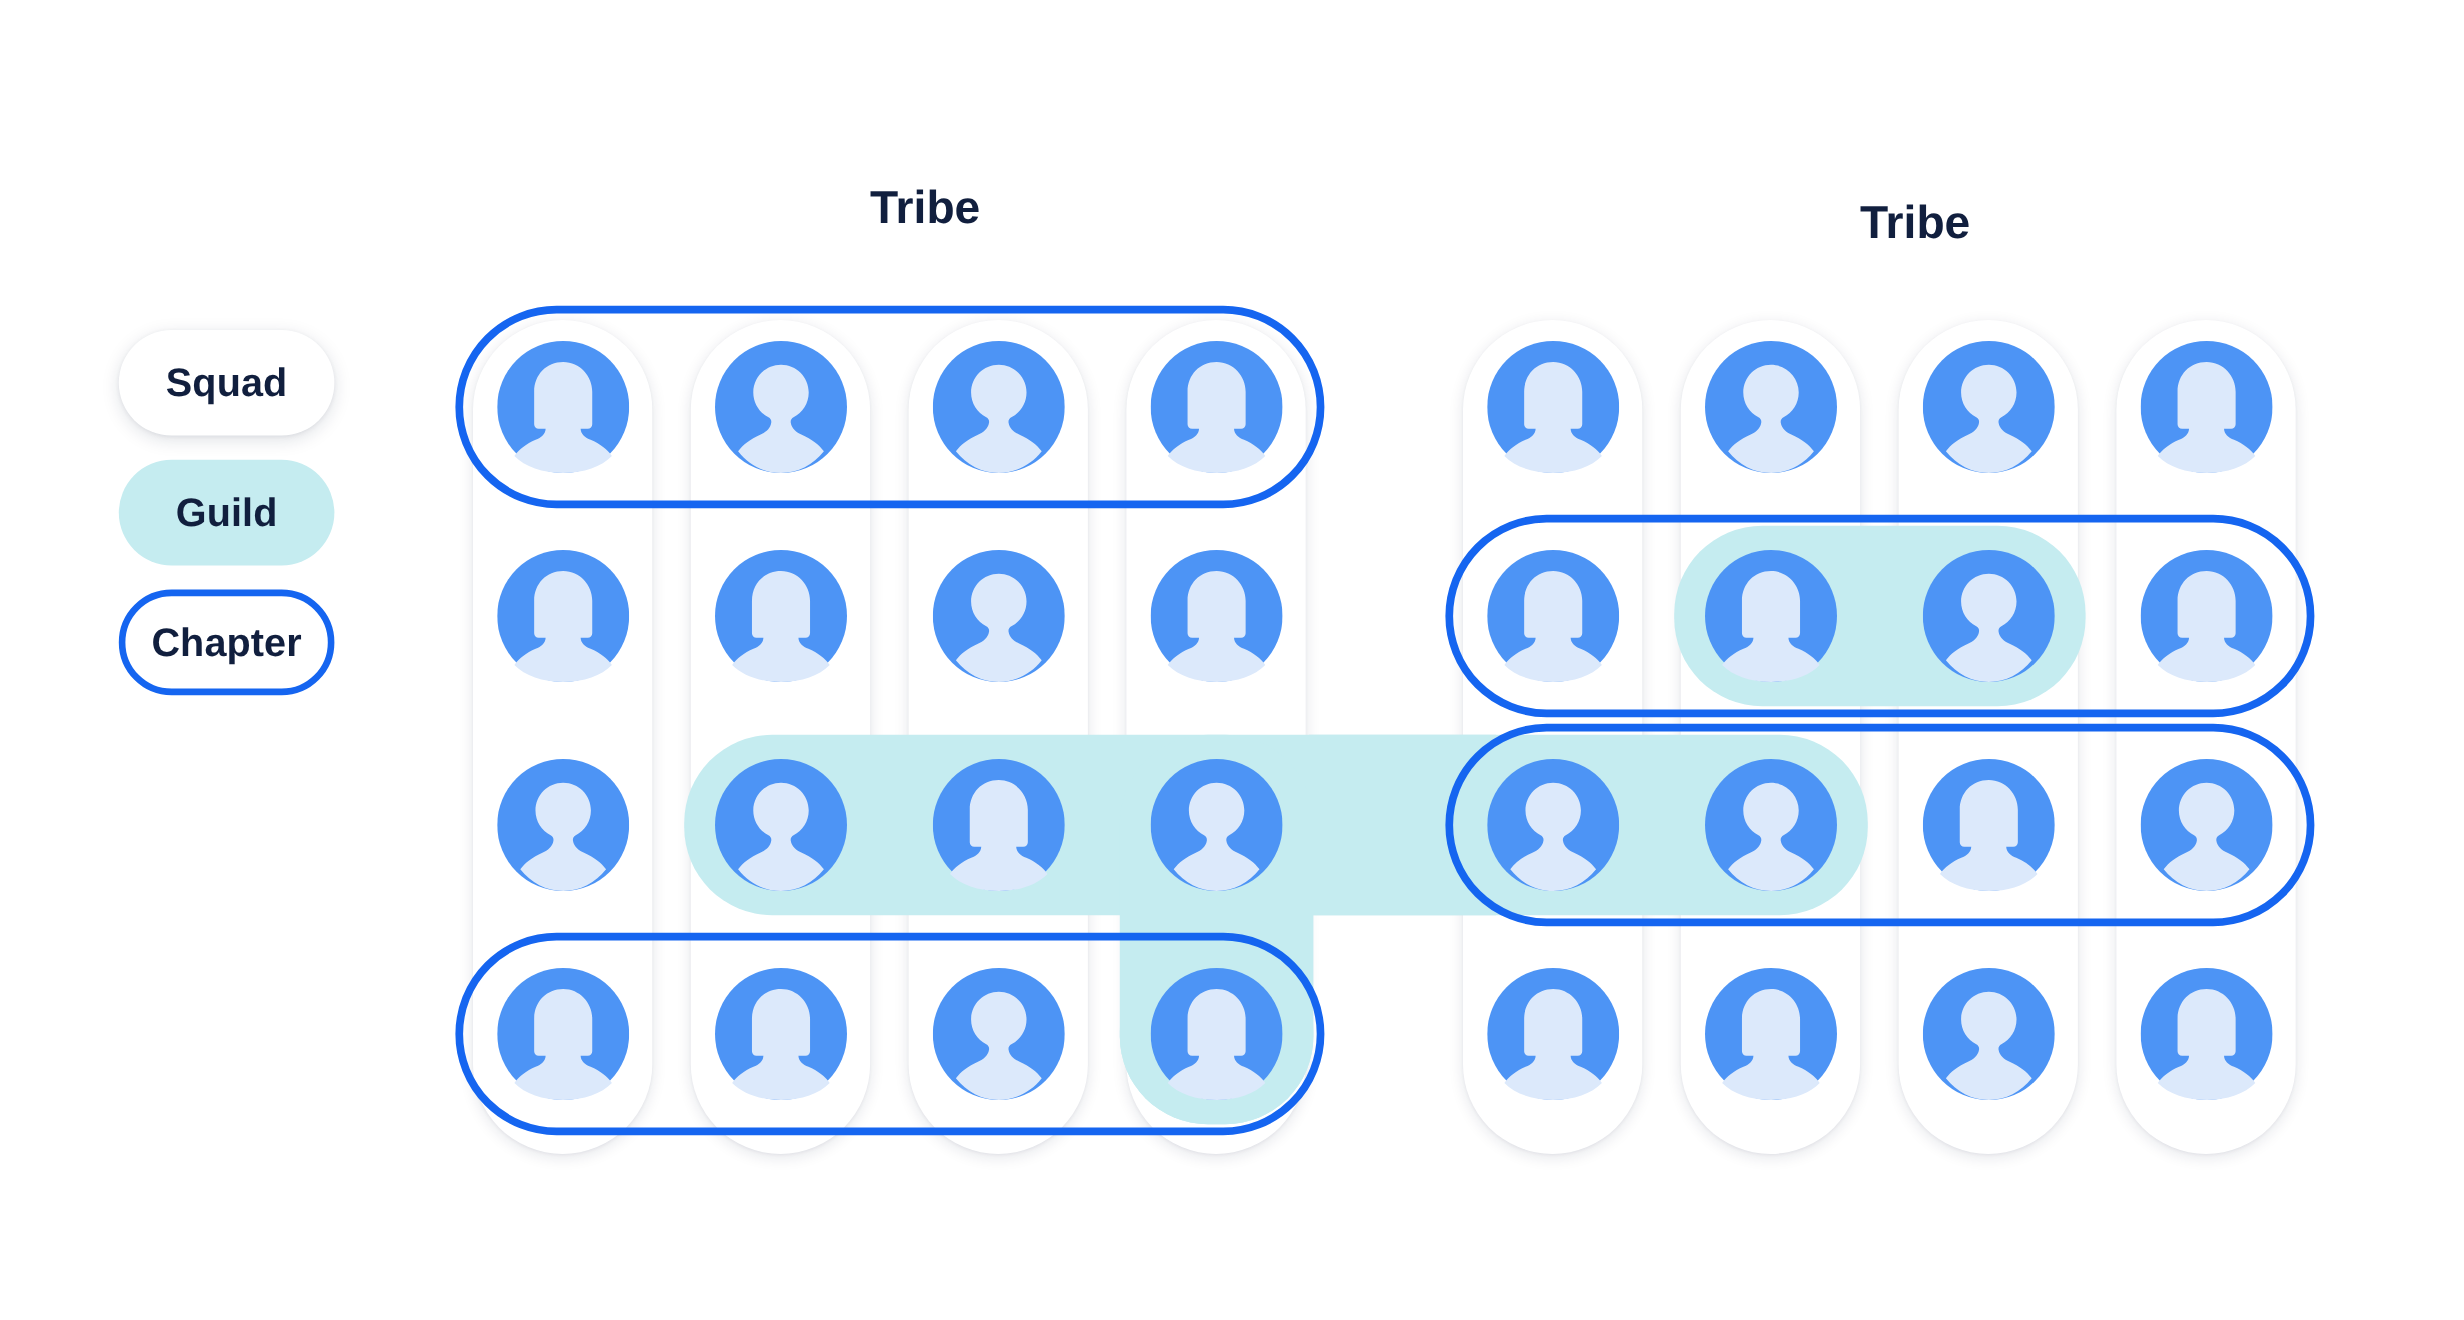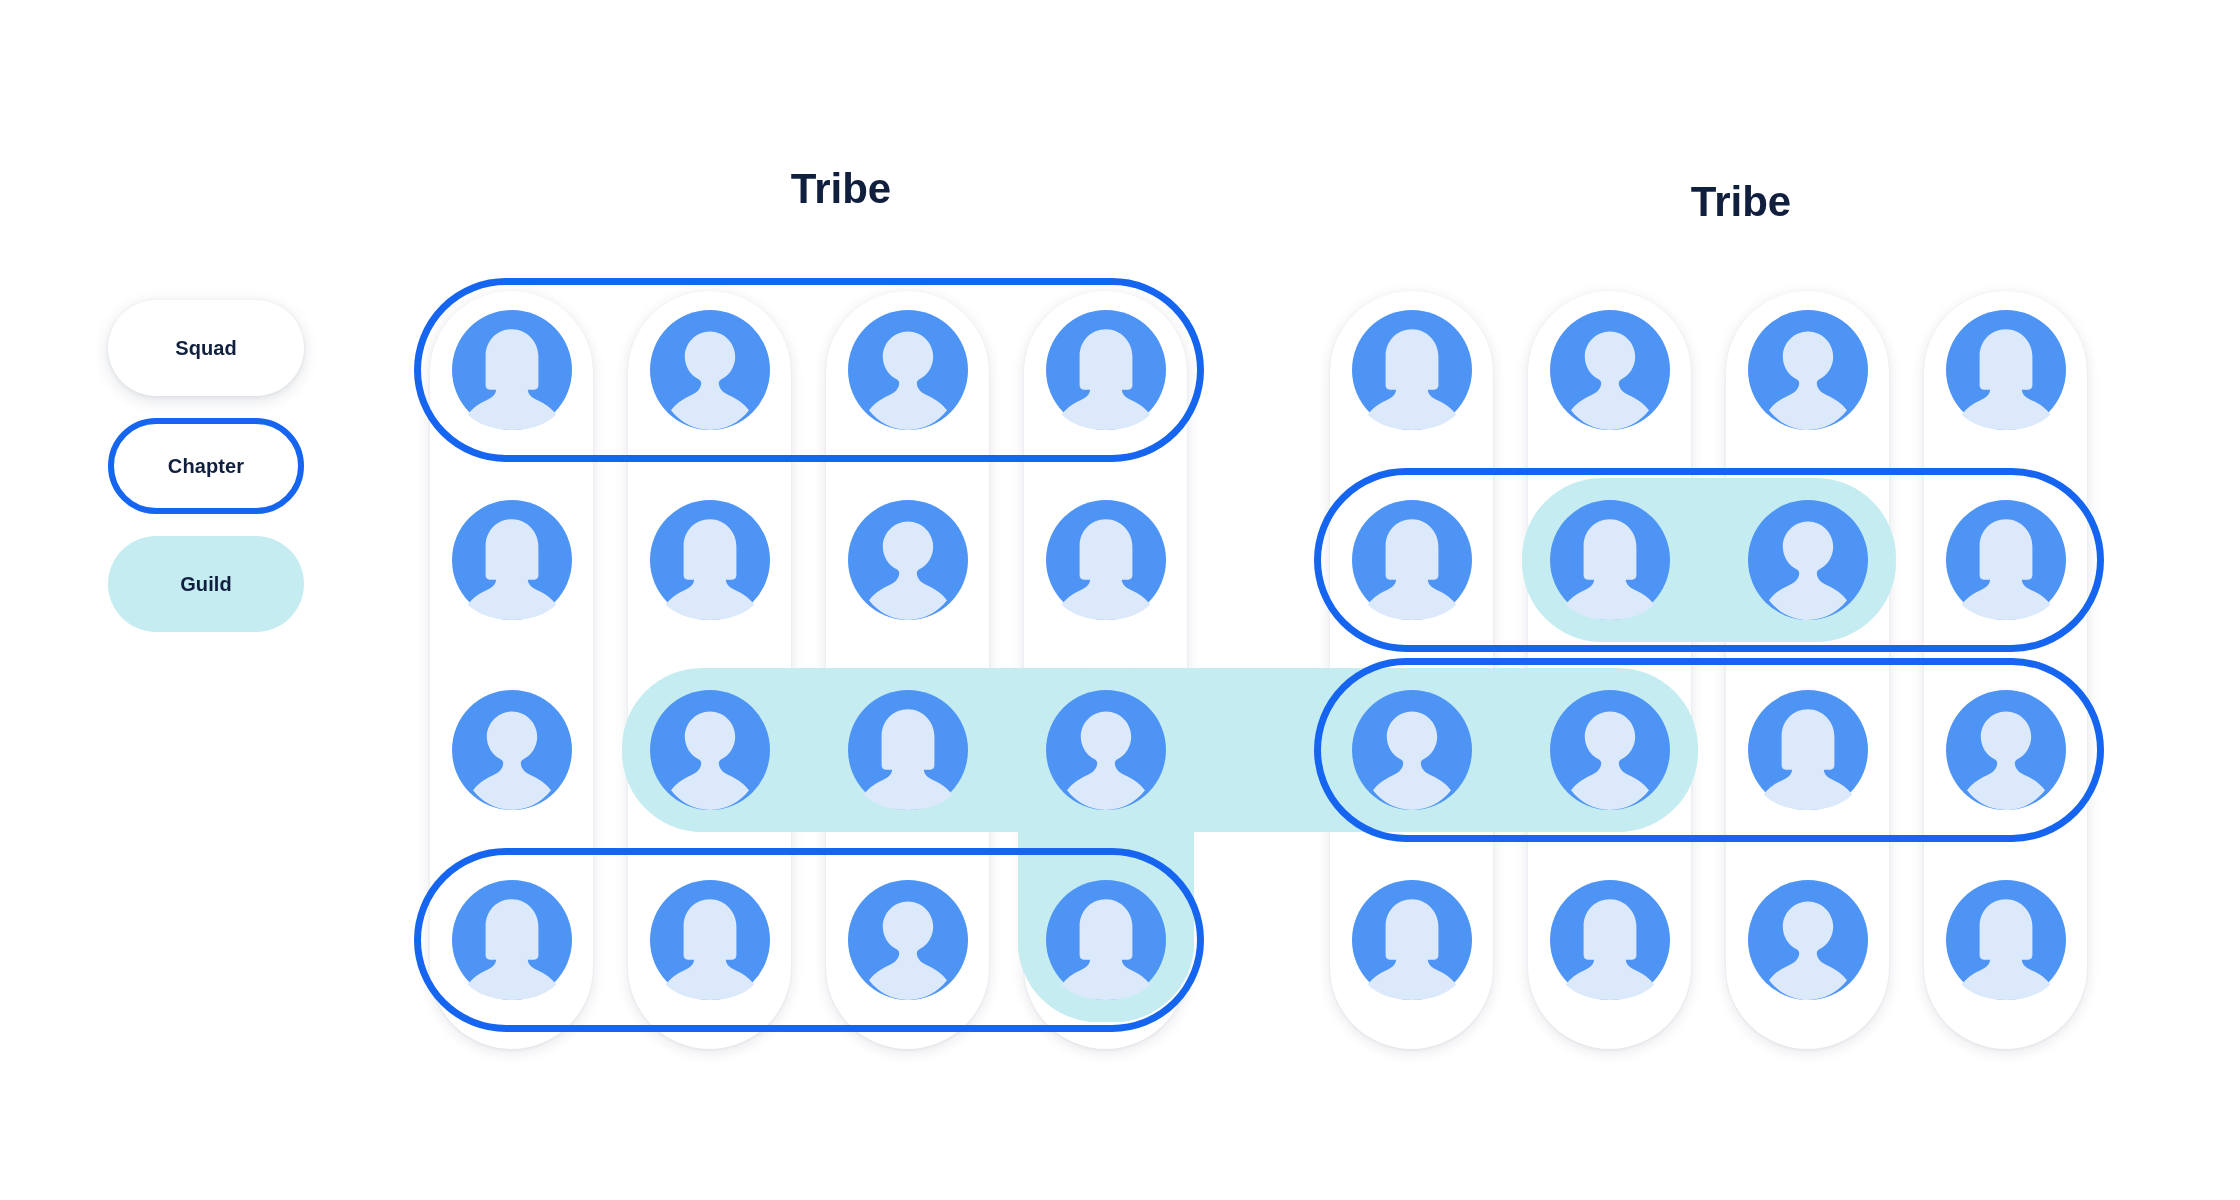--- a/index.html
+++ b/index.html
@@ -29,21 +29,21 @@
     flex-direction: column;
     gap: 22px;
   }
 
   .legend-chip {
     height: 96px;
     border-radius: 48px;
     display: flex;
     align-items: center;
     justify-content: center;
-    font-size: 20px;
+    font-size: 36px;
     font-weight: 700;
     color: #111f3e;
     letter-spacing: 0.1px;
   }
 
   .legend-chip.squad {
     background: #ffffff;
     box-shadow: 0 4px 16px rgba(17,31,62,.13), 0 1px 4px rgba(17,31,62,.07);
   }
 
@@ -122,25 +122,25 @@
 </style>
 </head>
 <body>
 
 <div id="stage">
 
   <div id="legend">
     <div class="legend-chip squad">
       <span>Squad</span>
     </div>
+    <div class="legend-chip guild">
+      <span>Guild</span>
+    </div>
     <div class="legend-chip chapter">
       <span>Chapter</span>
-    </div>
-    <div class="legend-chip guild">
-      <span>Guild</span>
     </div>
   </div>
 
   <div class="tribe" id="tribe-0">
     <div class="tribe-title">Tribe</div>
     <div class="grid" id="grid-0">
         <div class="squad-col" style="left: 0px;"></div>
         <div class="squad-col" style="left: 198px;"></div>
         <div class="squad-col" style="left: 396px;"></div>
         <div class="squad-col" style="left: 594px;"></div>

